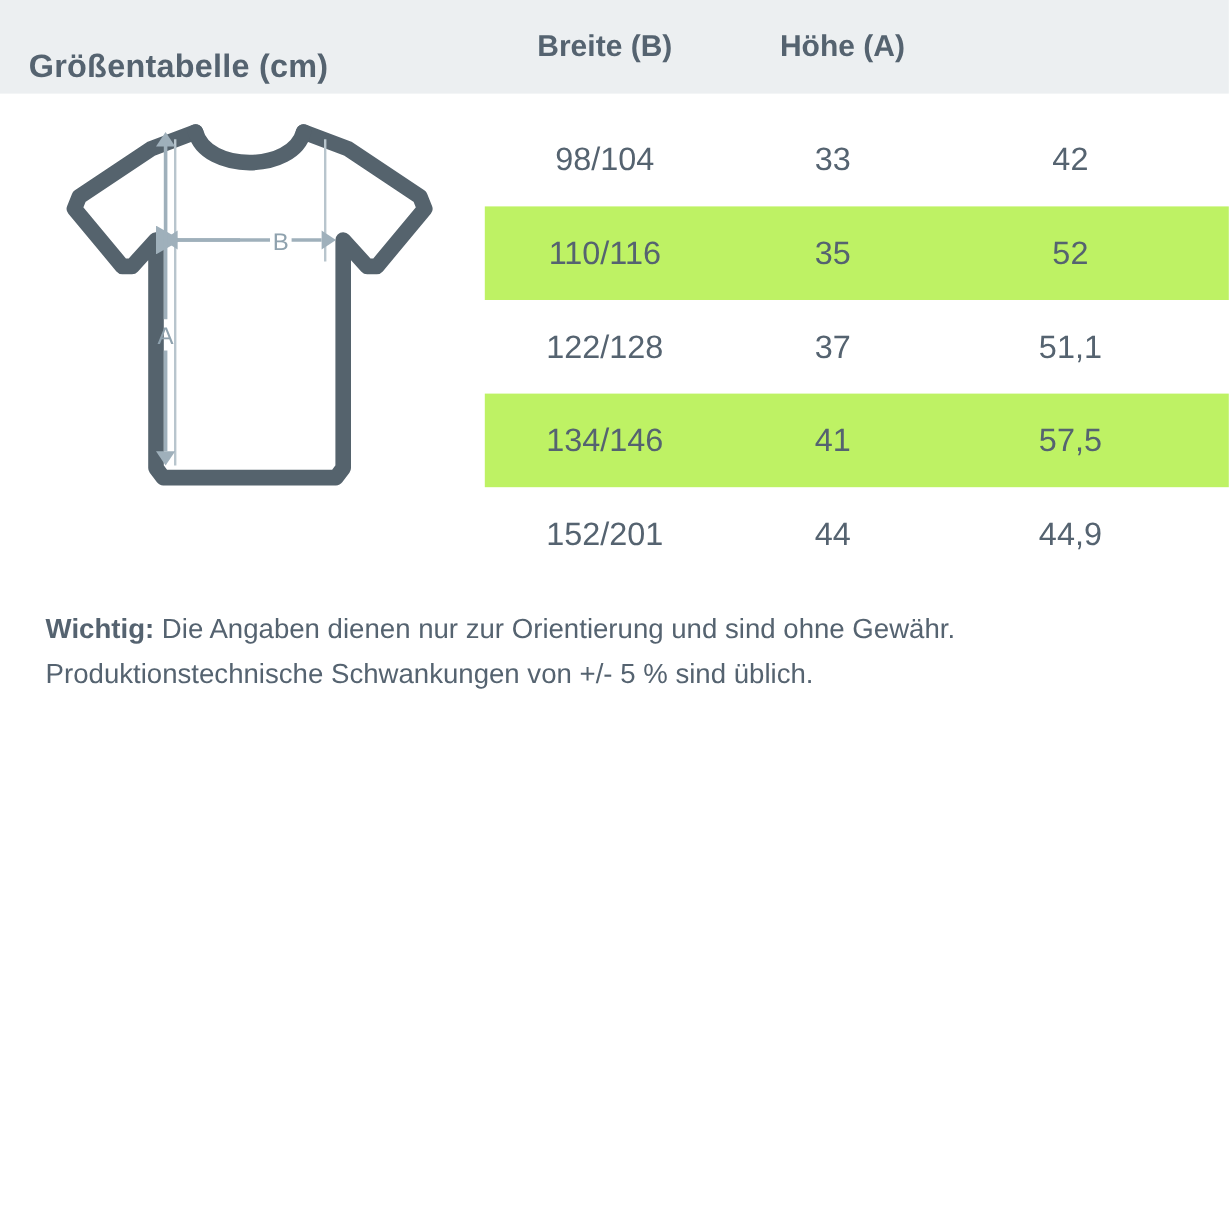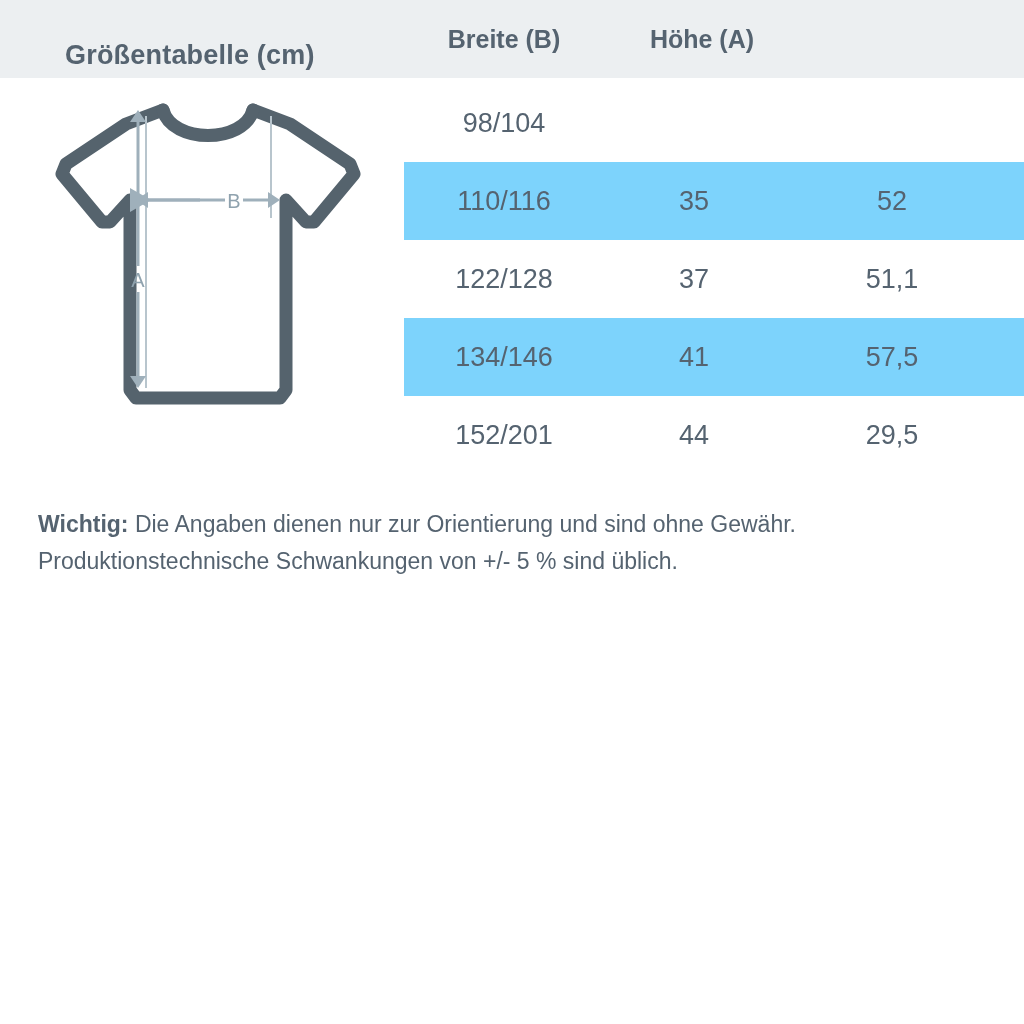--- a/index.html
+++ b/index.html
@@ -28,21 +28,21 @@
   .chart-header {
     display: flex;
     align-items: center;
     background: #eceff1;
     height: 78px;
     box-sizing: border-box;
     padding: 0;
   }
   .chart-header .col-size {
     flex: 0 0 414px;
-    padding-left: 65px;
+    padding-left: 24px;
     box-sizing: border-box;
     font-size: 27px;
     font-weight: bold;
     color: #556370;
     letter-spacing: 0.2px;
     margin-top: 32px;
   }
   .chart-header .col-b,
   .chart-header .col-a {
     flex: 0 0 auto;
@@ -64,31 +64,31 @@
     position: absolute;
     left: 40px;
     top: 10px;
     width: 360px;
     height: 330px;
   }
 
   .rows {
     position: absolute;
     left: 404px;
-    top: 6px;
+    top: 16px;
     width: 620px;
   }
   .row {
     display: flex;
     align-items: center;
     height: 78px;
     box-sizing: border-box;
   }
   .row.alt {
-    background: #7dd3fc;
+    background: #bef264;
   }
   .row .cell {
     text-align: center;
     font-size: 27px;
     color: #556370;
   }
   .row .cell.size  { width: 200px; }
   .row .cell.width { width: 180px; }
   .row .cell.height{ width: 216px; }
 
@@ -164,20 +164,22 @@
         <line x1="98" y1="204" x2="98" y2="288" stroke="#9fb0bb" stroke-width="3"></line>
         <polygon points="98,300 90,288 106,288" fill="#9fb0bb"></polygon>
         <text x="98" y="199" text-anchor="middle" font-family="Liberation Sans, sans-serif" font-size="20" fill="#8fa2ae">A</text>
       </svg>
     </div>
 
     <div class="rows">
 
       <div class="row">
         <div class="cell size">98/104</div>
+        <div class="cell width">33</div>
+        <div class="cell height">42</div>
       </div>
 
       <div class="row alt">
         <div class="cell size">110/116</div>
         <div class="cell width">35</div>
         <div class="cell height">52</div>
       </div>
 
       <div class="row">
         <div class="cell size">122/128</div>
@@ -187,21 +189,21 @@
 
       <div class="row alt">
         <div class="cell size">134/146</div>
         <div class="cell width">41</div>
         <div class="cell height">57,5</div>
       </div>
 
       <div class="row">
         <div class="cell size">152/201</div>
         <div class="cell width">44</div>
-        <div class="cell height">29,5</div>
+        <div class="cell height">44,9</div>
       </div>
 
     </div>
   </div>
 
   <div class="note">
     <span><b>Wichtig:</b><span> Die Angaben dienen nur zur Orientierung und sind ohne Gewähr.</span></span><br>
     <span>Produktionstechnische Schwankungen von +/- 5 % sind üblich.</span>
   </div>
 

